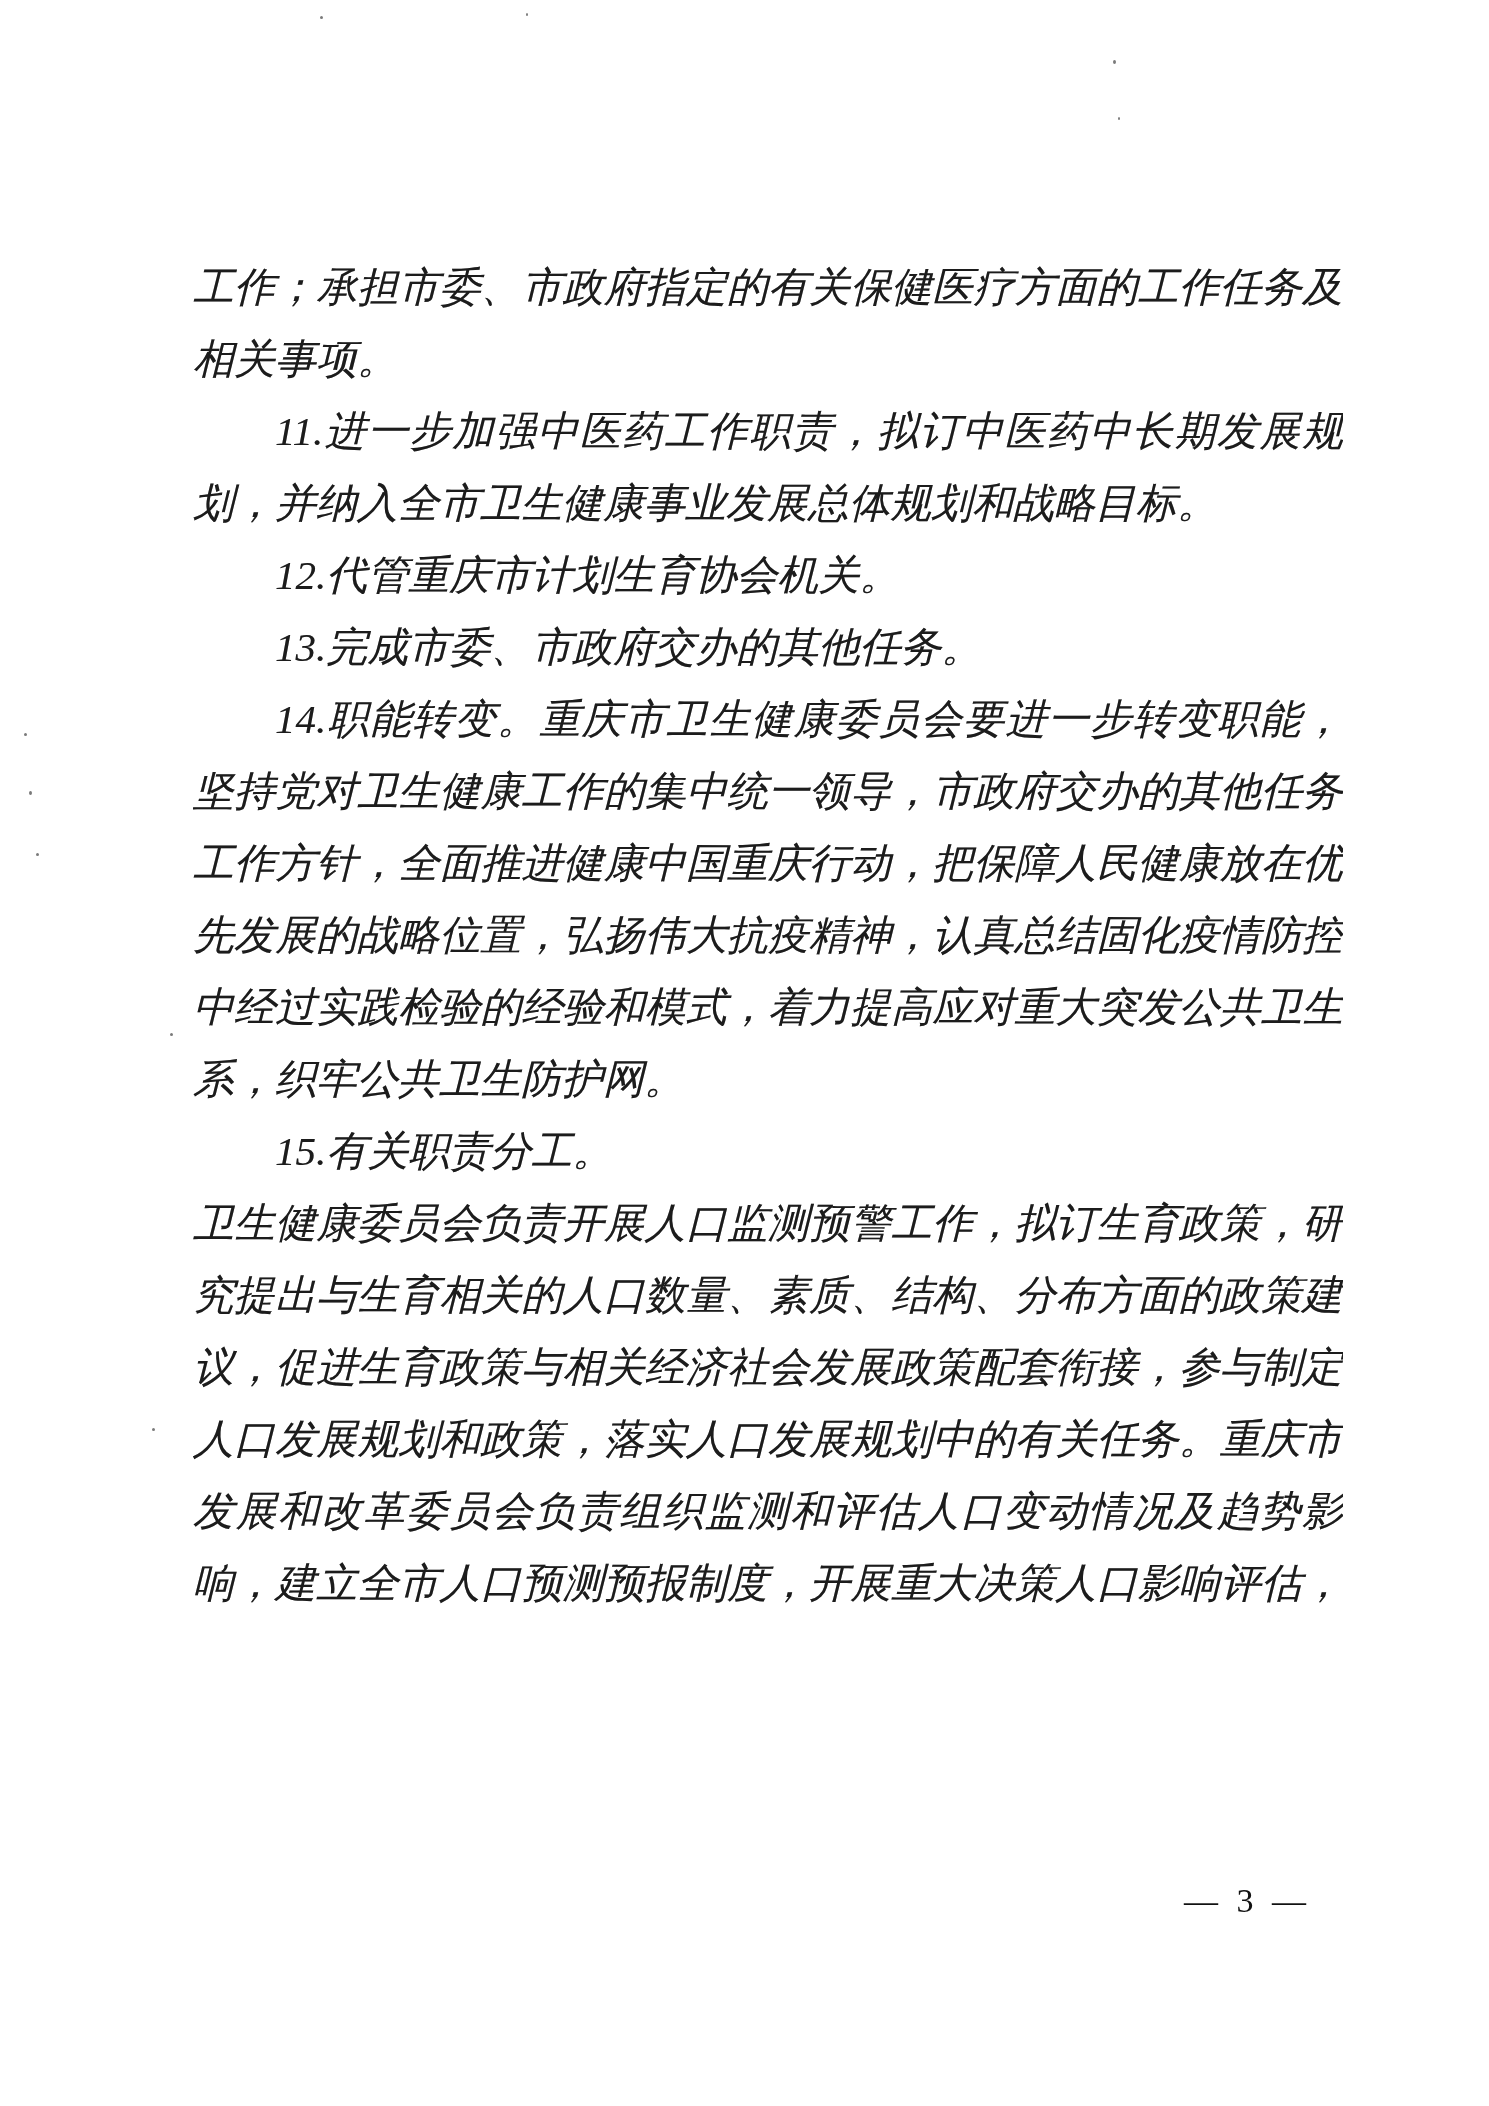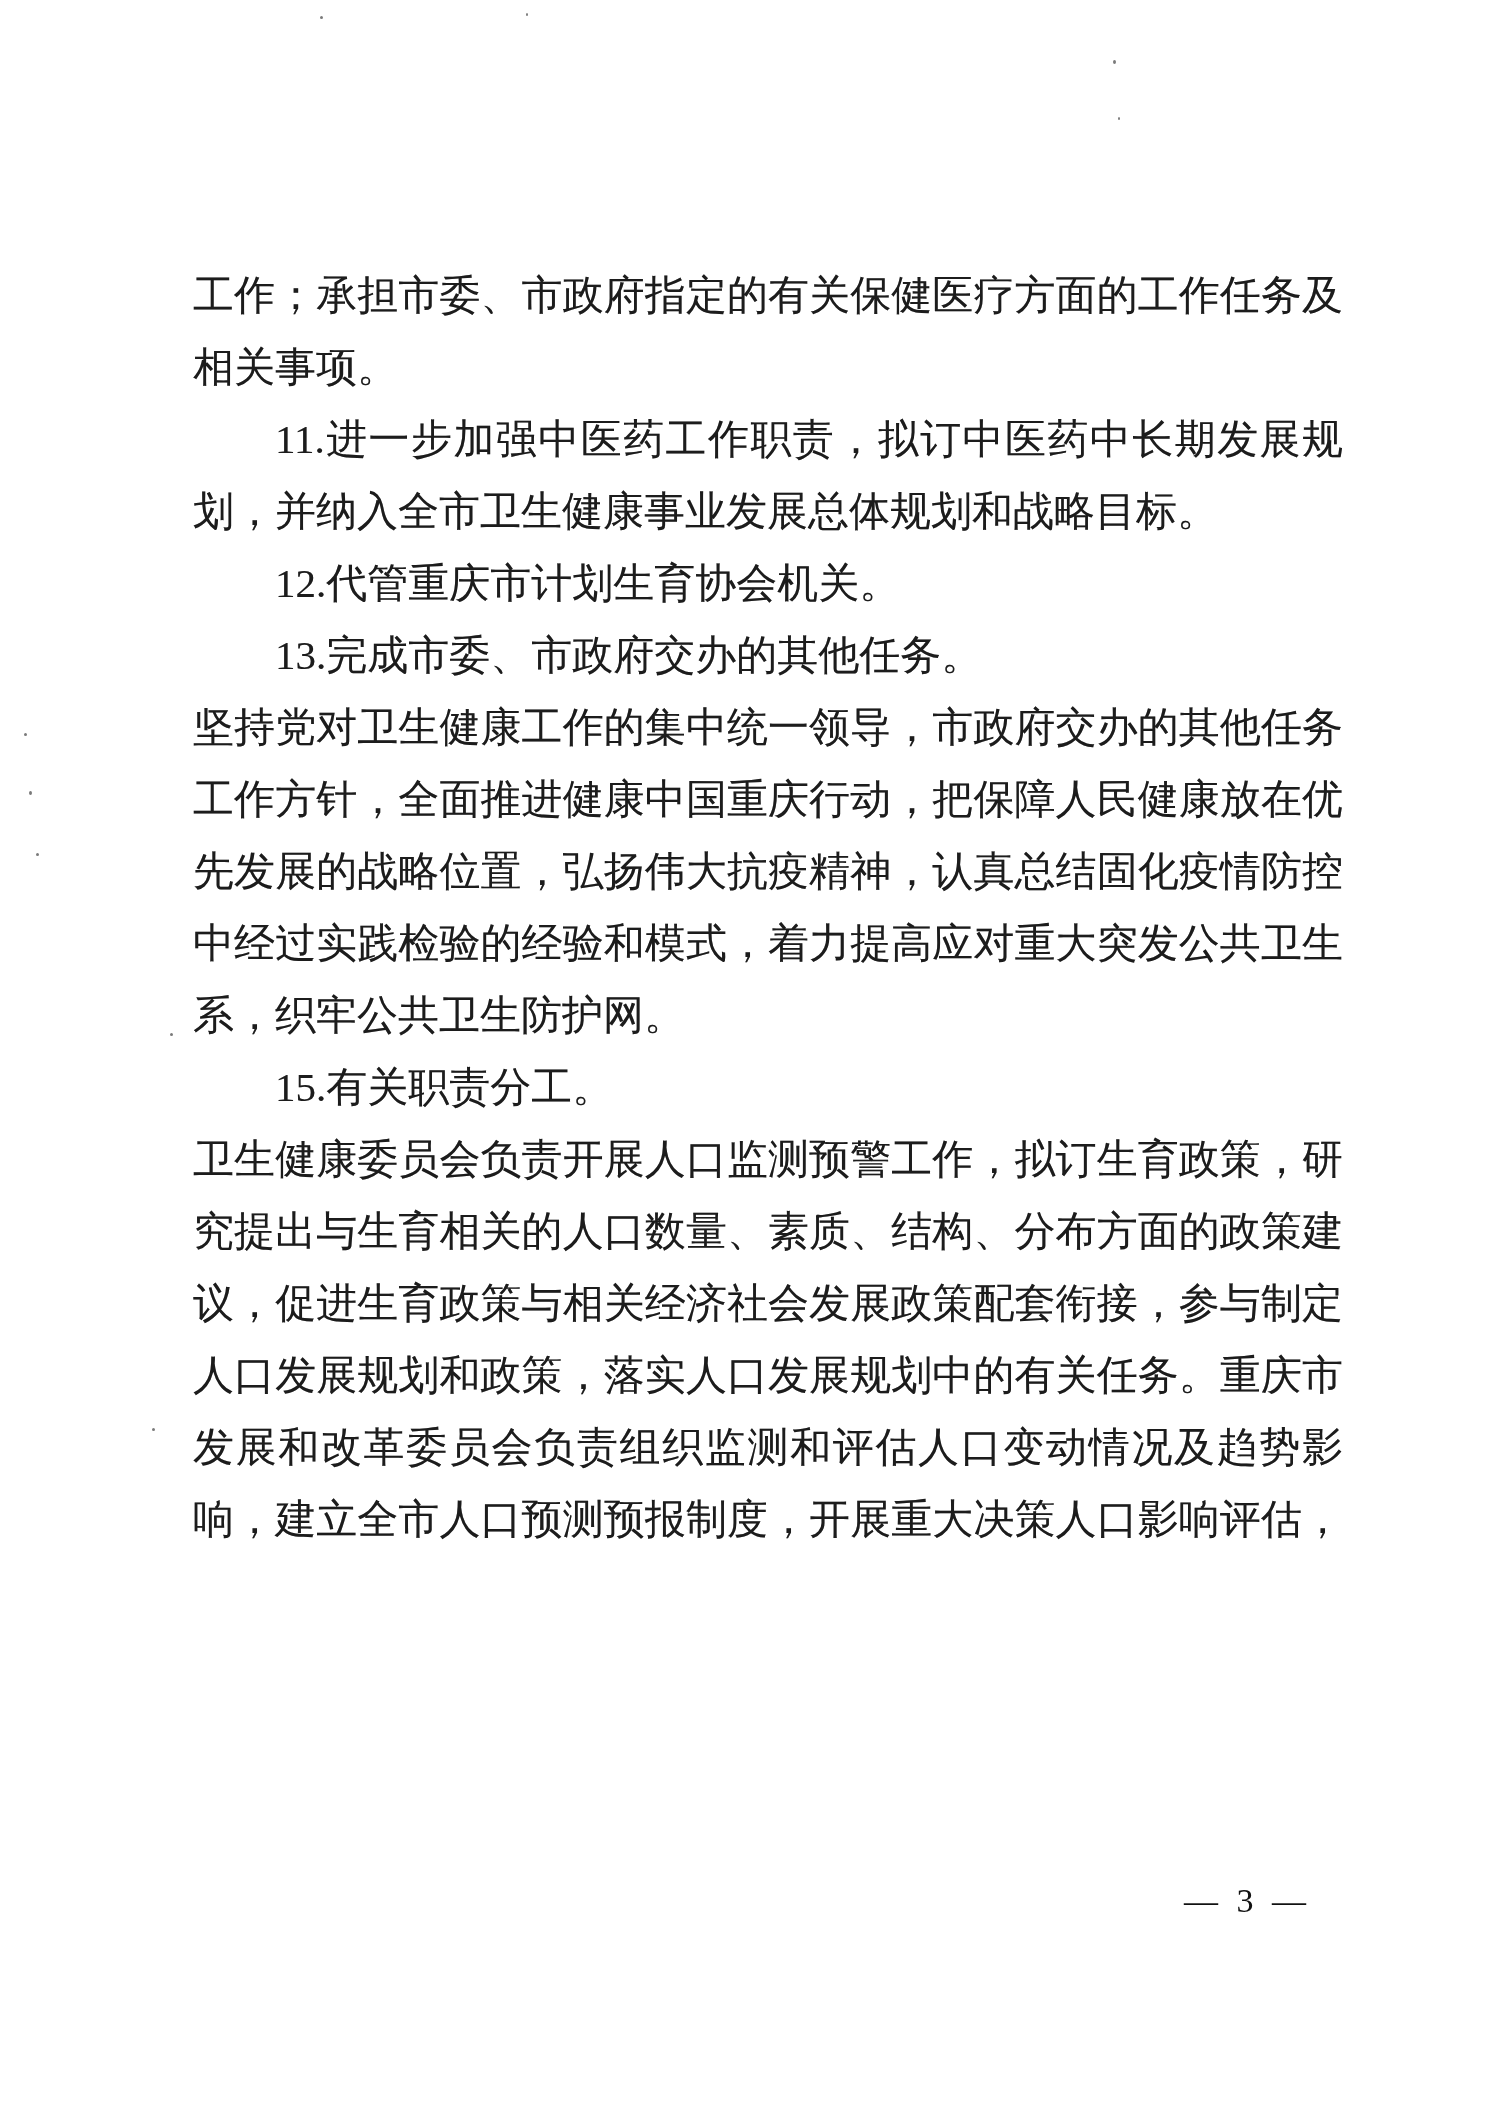--- a/index.html
+++ b/index.html
@@ -13,22 +13,23 @@
     height: 2106px;
     margin: 0 auto;
     background: #ffffff;
     font-family: "Liberation Serif", "DejaVu Serif", serif;
     color: #1c1c1c;
     overflow: hidden;
   }
   .doc-body {
     position: absolute;
     left: 193px;
-    top: 259px;
+    top: 251px;
     width: 1150px;
+    font-style: italic;
   }
   .line {
     height: 72px;
     line-height: 72px;
     font-size: 41px;
     white-space: nowrap;
     overflow: hidden;
     text-shadow: 0 0 0.5px rgba(0,0,0,0.35);
   }
   .line.indent {
@@ -71,20 +72,21 @@
   <div class="speck" style="left:170px; top:1033px; width:3px; height:3px;"></div>
   <div class="speck" style="left:152px; top:1428px; width:3px; height:3px;"></div>
 
   <div class="doc-body">
       <div class="line just">工作；承担市委、市政府指定的有关保健医疗方面的工作任务及</div>
       <div class="line">相关事项。</div>
       <div class="line indent just">11.进一步加强中医药工作职责，拟订中医药中长期发展规</div>
       <div class="line">划，并纳入全市卫生健康事业发展总体规划和战略目标。</div>
       <div class="line indent">12.代管重庆市计划生育协会机关。</div>
       <div class="line indent">13.完成市委、市政府交办的其他任务。</div>
+      <div class="line indent just">14.职能转变。重庆市卫生健康委员会要进一步转变职能，</div>
       <div class="line just">坚持党对卫生健康工作的集中统一领导，市政府交办的其他任务</div>
       <div class="line just">工作方针，全面推进健康中国重庆行动，把保障人民健康放在优</div>
       <div class="line just">先发展的战略位置，弘扬伟大抗疫精神，认真总结固化疫情防控</div>
       <div class="line just">中经过实践检验的经验和模式，着力提高应对重大突发公共卫生</div>
       <div class="line">系，织牢公共卫生防护网。</div>
       <div class="line indent">15.有关职责分工。</div>
       <div class="line just">卫生健康委员会负责开展人口监测预警工作，拟订生育政策，研</div>
       <div class="line just">究提出与生育相关的人口数量、素质、结构、分布方面的政策建</div>
       <div class="line just">议，促进生育政策与相关经济社会发展政策配套衔接，参与制定</div>
       <div class="line just">人口发展规划和政策，落实人口发展规划中的有关任务。重庆市</div>

